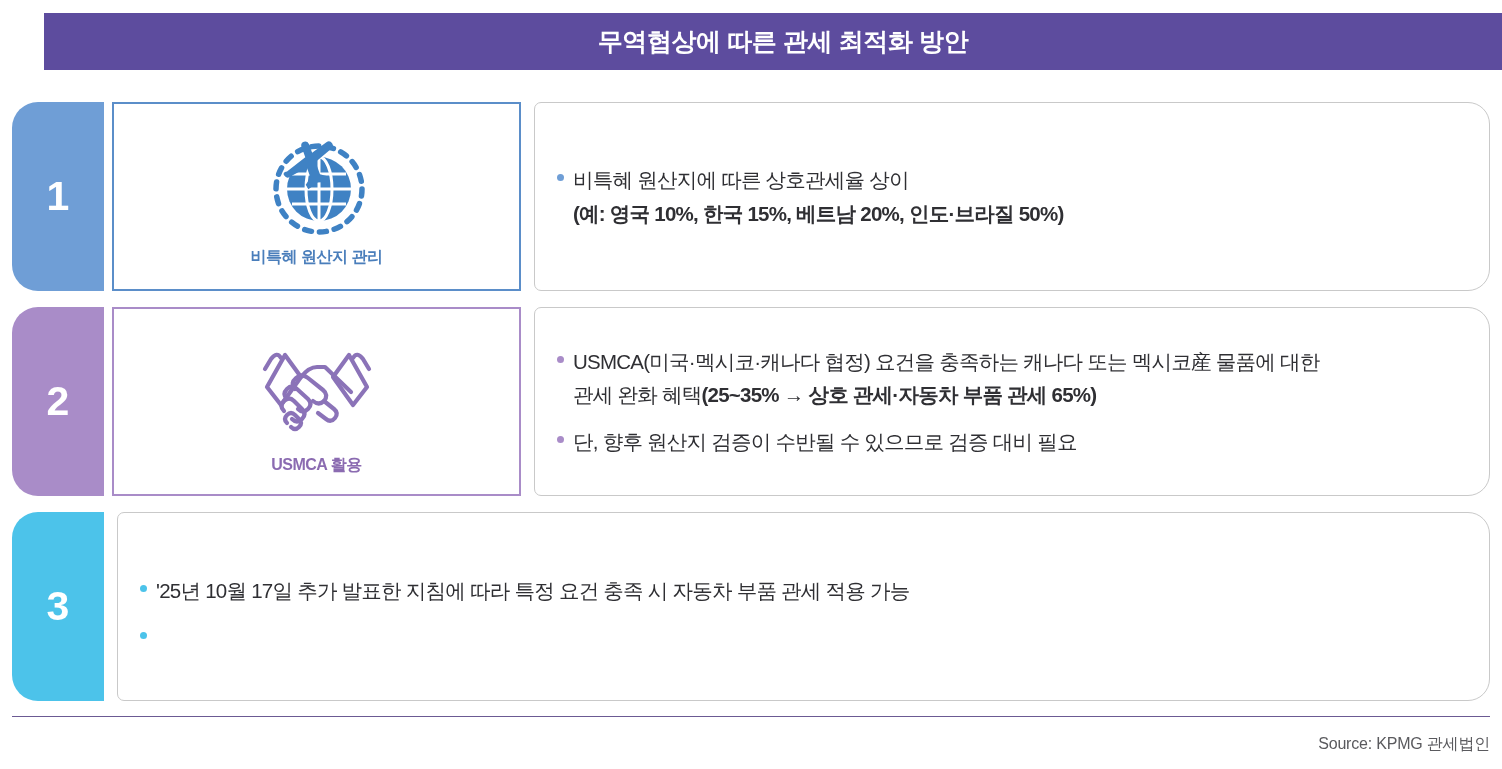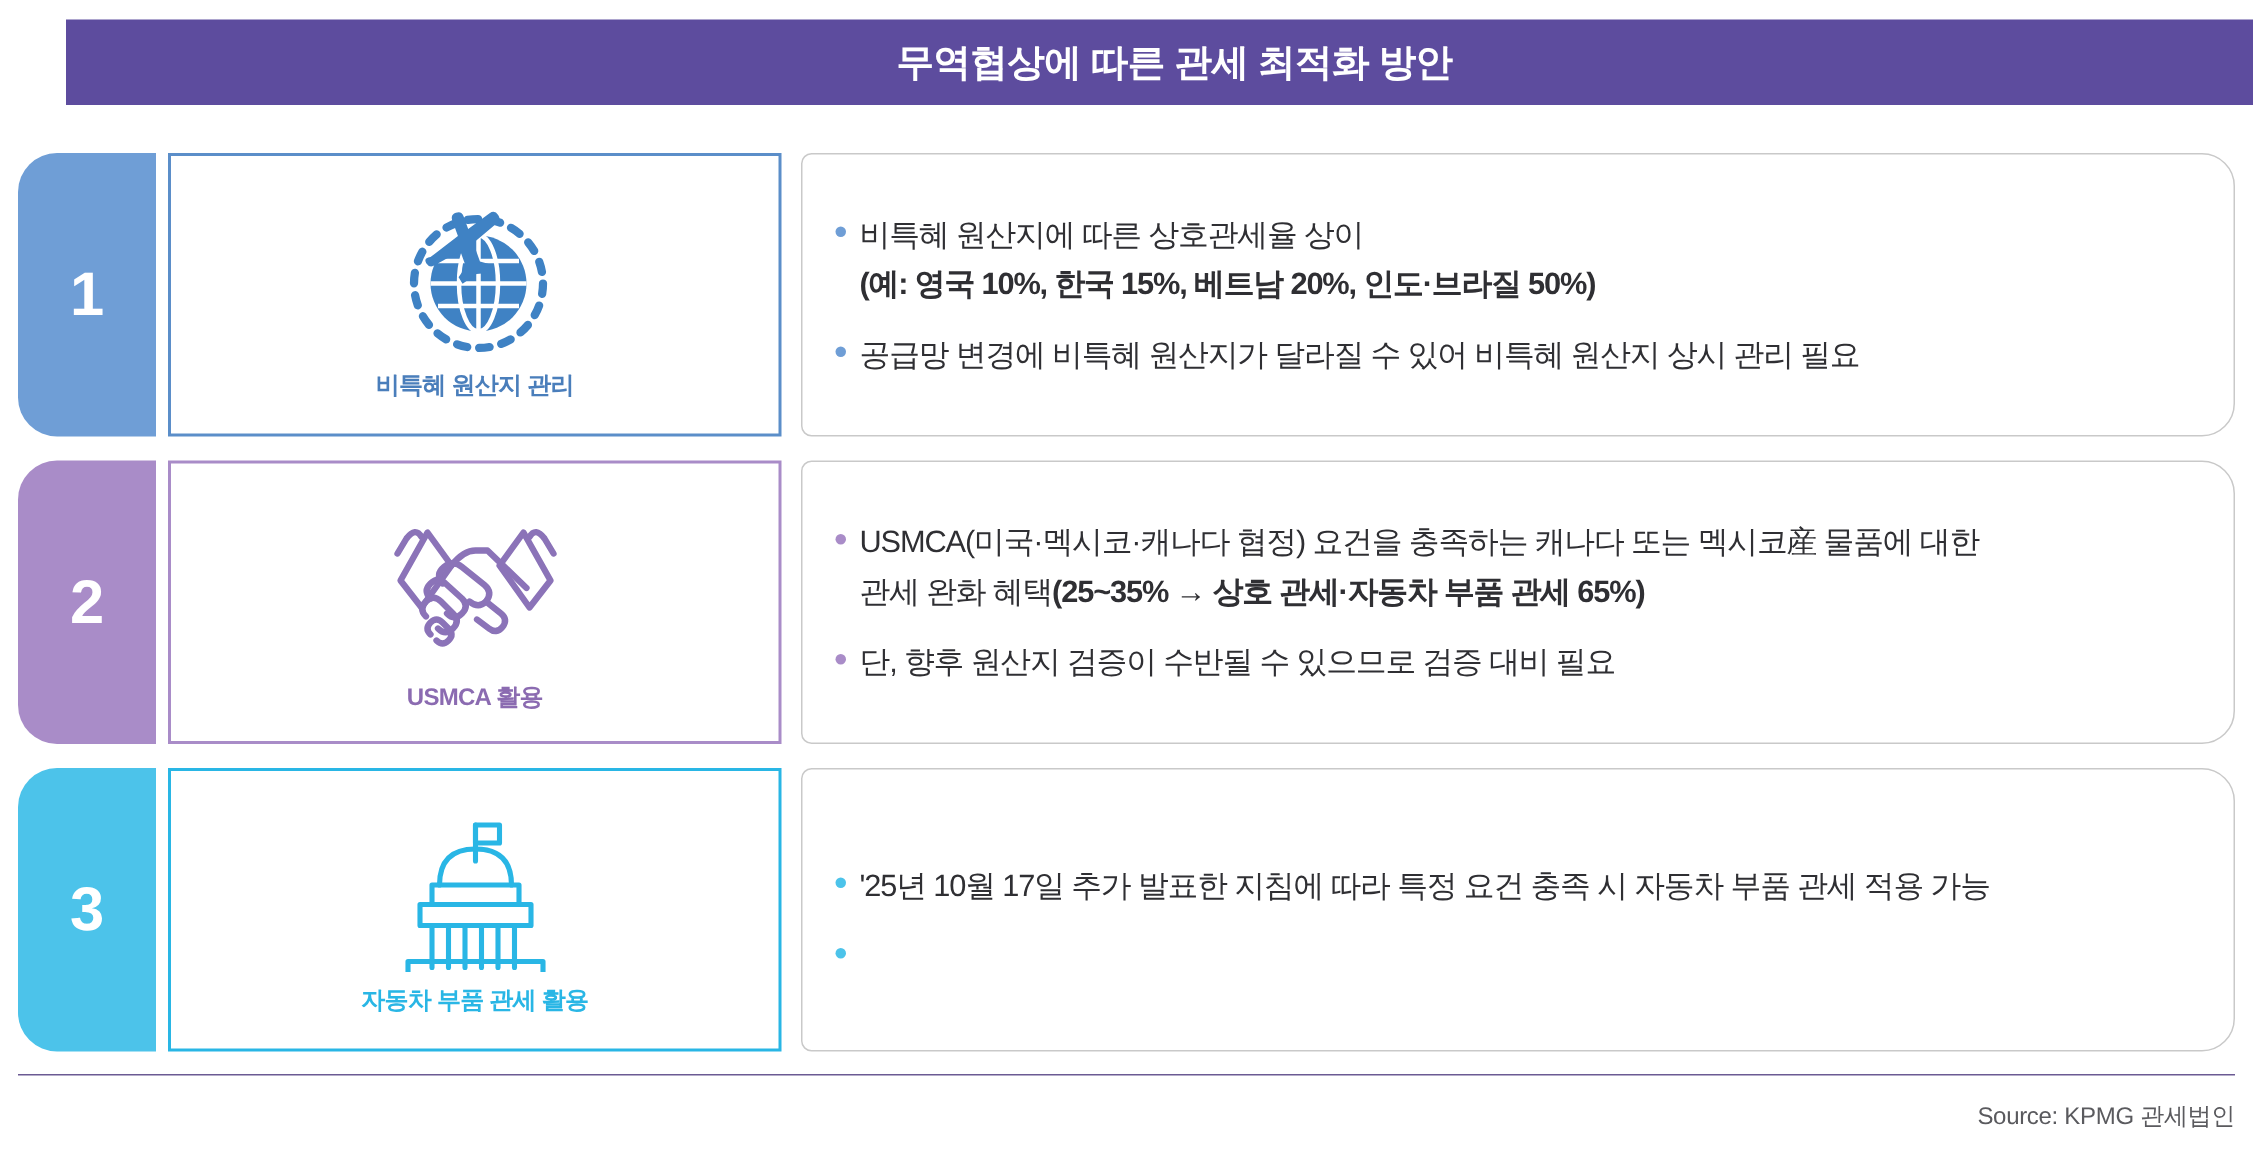--- a/index.html
+++ b/index.html
@@ -197,26 +197,20 @@
         </svg>
       </div>
       <div class="icon-label">비특혜 원산지 관리</div>
     </div>
     <div class="content-panel">
       <div class="bullet">
         <span class="bullet-dot"></span>
         <div class="bullet-text">
           <div>비특혜 원산지에 따른 상호관세율 상이</div>
           <div class="b">(예: 영국 10%, 한국 15%, 베트남 20%, 인도·브라질 50%)</div>
-        </div>
-      </div>
-      <div class="bullet">
-        <span class="bullet-dot"></span>
-        <div class="bullet-text">
-          <div>공급망 변경에 비특혜 원산지가 달라질 수 있어 비특혜 원산지 상시 관리 필요</div>
         </div>
       </div>
     </div>
   </div>
 
   <div class="row row-2">
     <div class="num-badge">
       <span>2</span>
     </div>
     <div class="icon-card">
@@ -252,41 +246,20 @@
           <div>단, 향후 원산지 검증이 수반될 수 있으므로 검증 대비 필요</div>
         </div>
       </div>
     </div>
   </div>
 
   <div class="row row-3">
     <div class="num-badge">
       <span>3</span>
     </div>
-    <div class="icon-card">
-      <div class="icon-holder">
-        <svg width="118" height="104" viewBox="0 0 118 104" aria-hidden="true">
-          <g fill="none" stroke="#29b6e5" stroke-width="3.4" stroke-linejoin="round" stroke-linecap="round">
-            <line x1="59" y1="6" x2="59" y2="30"></line>
-            <rect x="59" y="6" width="16" height="12"></rect>
-            <path d="M35 46 Q35 22 59 22 Q83 22 83 46"></path>
-            <rect x="30" y="46" width="58" height="13"></rect>
-            <rect x="22" y="59" width="74" height="14"></rect>
-            <line x1="30" y1="75" x2="30" y2="101"></line>
-            <line x1="41" y1="75" x2="41" y2="101"></line>
-            <line x1="52" y1="75" x2="52" y2="101"></line>
-            <line x1="63" y1="75" x2="63" y2="101"></line>
-            <line x1="74" y1="75" x2="74" y2="101"></line>
-            <line x1="85" y1="75" x2="85" y2="101"></line>
-            <rect x="14" y="97" width="90" height="11"></rect>
-          </g>
-        </svg>
-      </div>
-      <div class="icon-label">자동차 부품 관세 활용</div>
-    </div>
     <div class="content-panel">
       <div class="bullet">
         <span class="bullet-dot"></span>
         <div class="bullet-text">
           <div>'25년 10월 17일 추가 발표한 지침에 따라 특정 요건 충족 시 자동차 부품 관세 적용 가능</div>
         </div>
       </div>
       <div class="bullet">
         <span class="bullet-dot"></span>
       </div>

